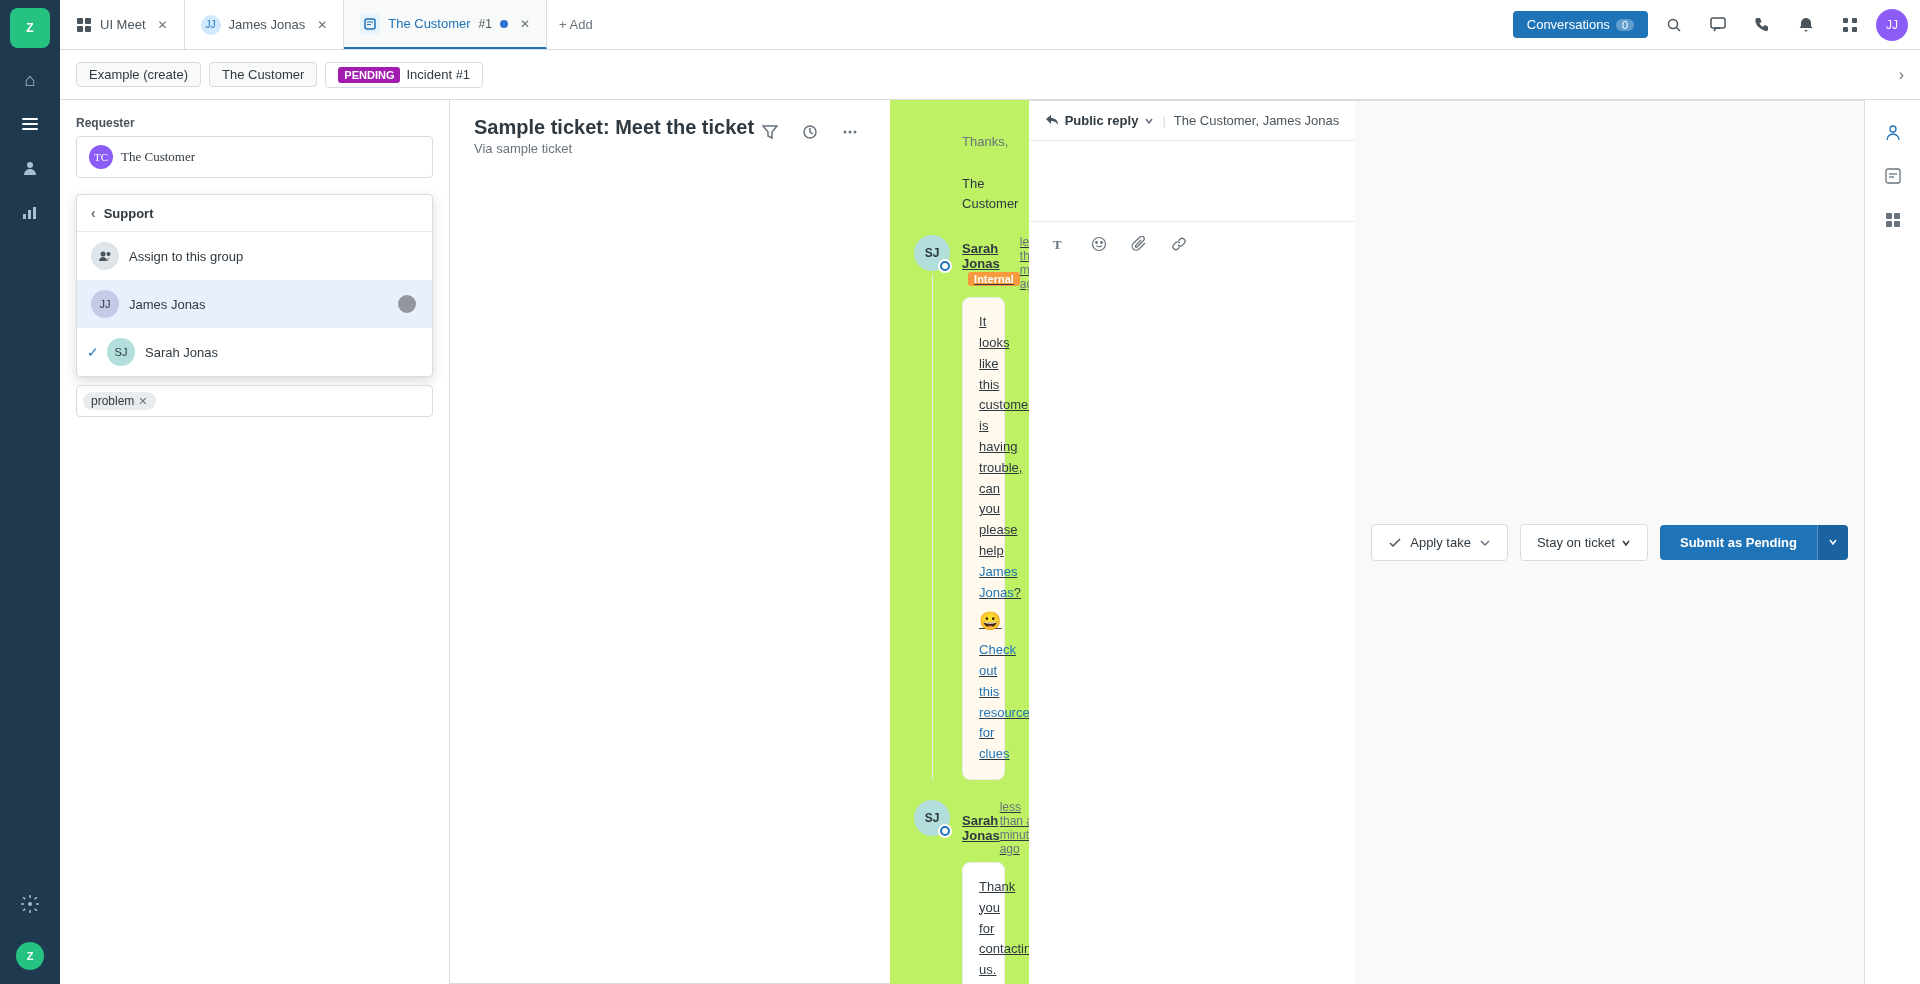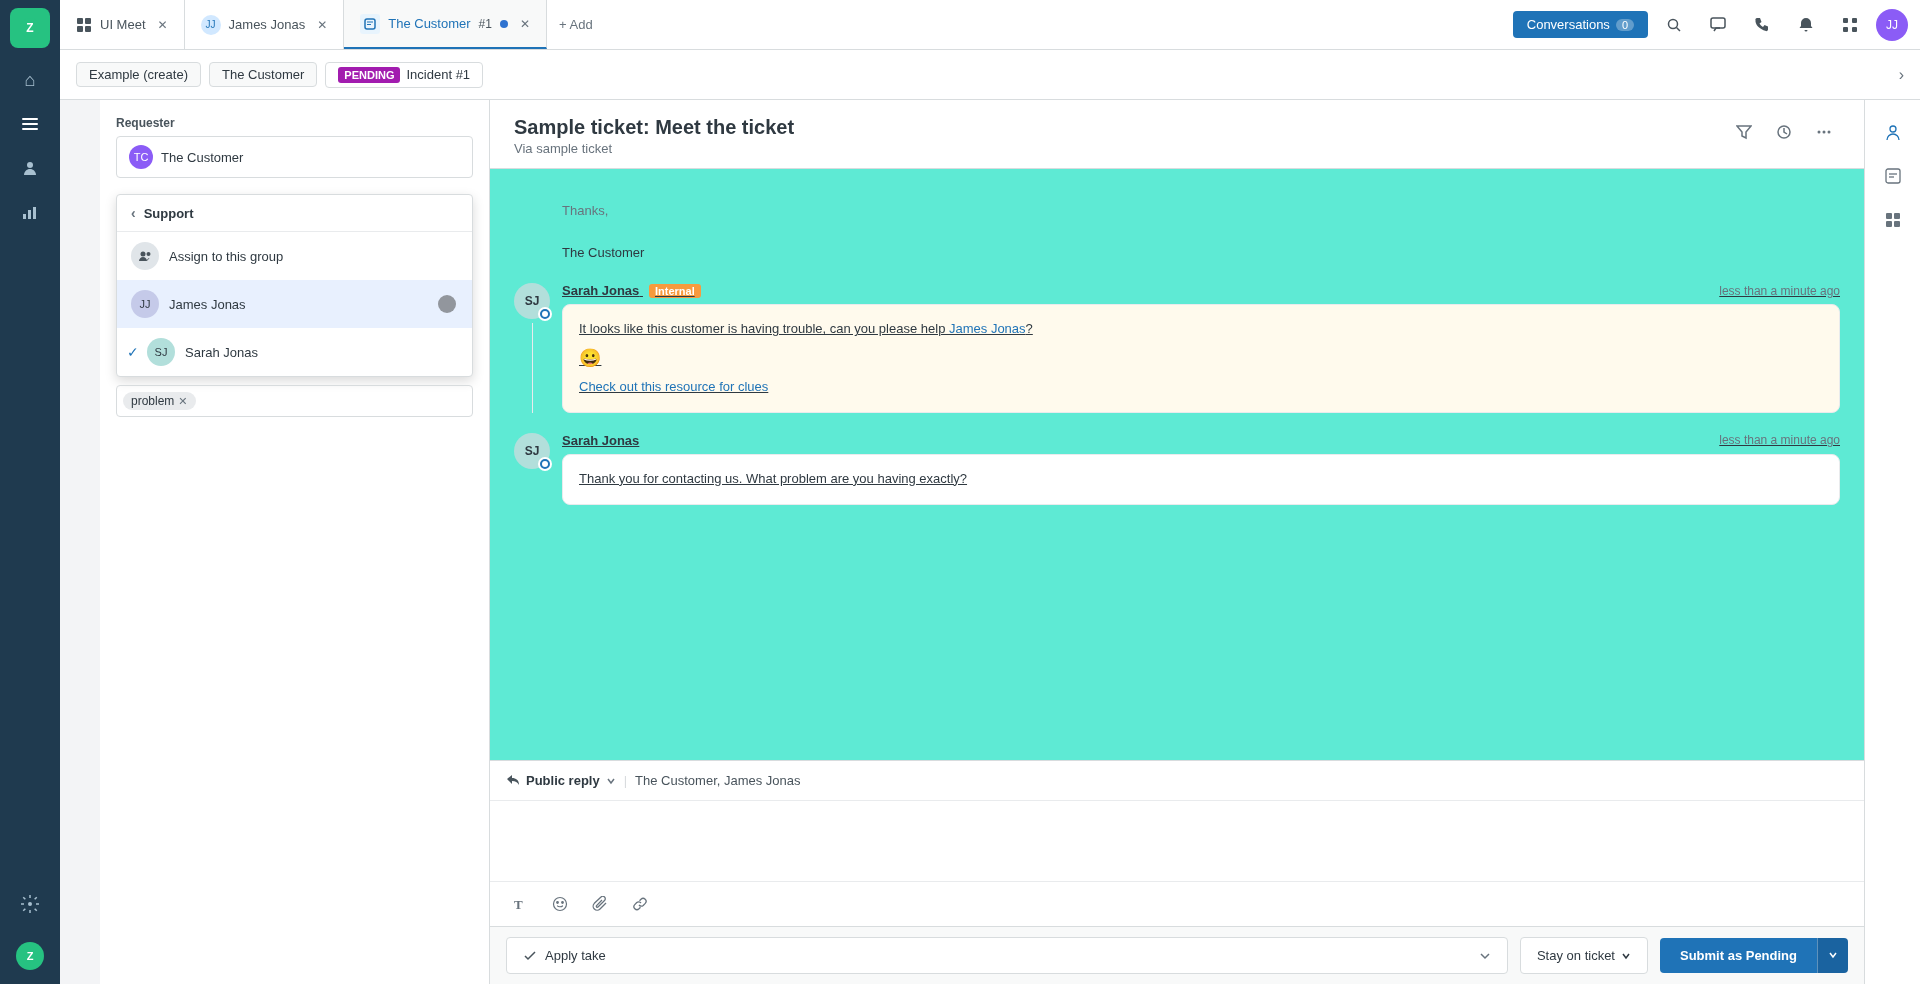--- a/index.html
+++ b/index.html
@@ -187,21 +187,20 @@
       color: #68737d;
       cursor: pointer;
       font-size: 16px;
     }
 
     
     .content-row {
       display: flex;
       flex: 1;
       min-height: 0;
-      margin-left: 40px;
     }
 
     
     .left-panel {
       width: 390px;
       background: #fff;
       border-right: 1px solid #d8dcde;
       flex-shrink: 0;
       overflow-y: auto;
       padding: 16px;
@@ -216,20 +215,21 @@
     }
 
     .requester-field {
       border: 1px solid #d8dcde;
       border-radius: 4px;
       padding: 8px 12px;
       display: flex;
       align-items: center;
       gap: 8px;
       margin-bottom: 16px;
+      font-family: Liberation Serif, serif;
     }
     .requester-avatar {
       width: 24px; height: 24px;
       border-radius: 50%;
       background: #8b5cf6;
       color: white;
       font-size: 11px;
       display: flex; align-items: center; justify-content: center;
       flex-shrink: 0;
     }
@@ -341,23 +341,22 @@
     .tag-remove {
       color: #68737d;
       cursor: pointer;
       font-size: 11px;
     }
 
     
     .ticket-area {
       flex: 1;
       display: flex;
-      flex-direction: column;
       min-width: 0;
-      background: #5eead4;
+      background: #bef264;
     }
 
     .ticket-header {
       background: #fff;
       border-bottom: 1px solid #d8dcde;
       padding: 16px 24px 12px;
       display: flex;
       align-items: flex-start;
       justify-content: space-between;
       flex-shrink: 0;

